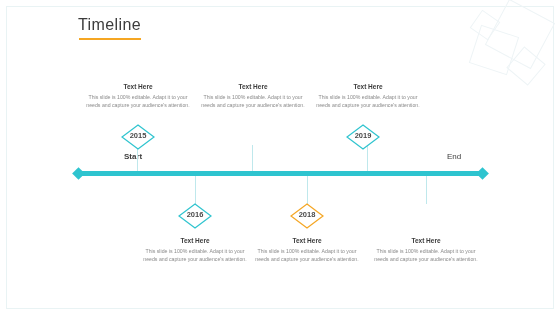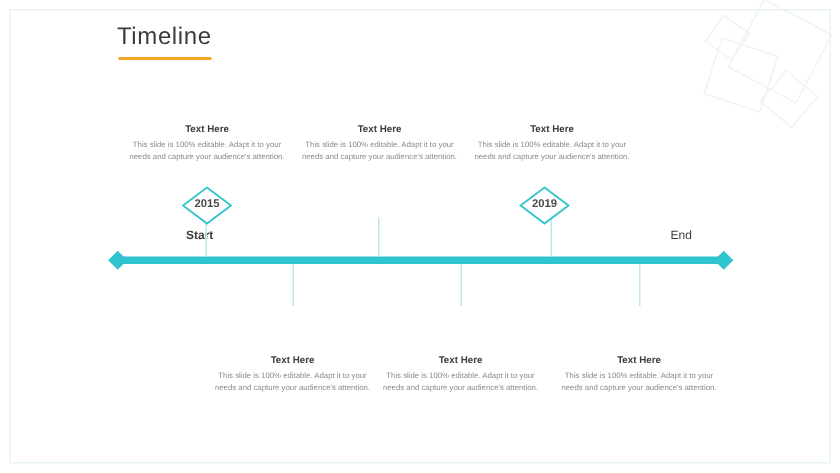--- a/index.html
+++ b/index.html
@@ -199,26 +199,42 @@
   <div class="milestone" style="left:346px; top:124px;">
     <span class="diamond">
       <svg width="34" height="26" viewBox="0 0 34 26">
           <polygon points="17,1 33,13 17,25 1,13" fill="#ffffff" stroke="#2ec4cf" stroke-width="1.2"></polygon>
         </svg>
     </span>
     <span class="year">2019</span>
   </div>
 
   <div class="connector" style="left:195px; top:176px; height:28px;"></div>
+  <div class="milestone" style="left:178px; top:203px;">
+    <span class="diamond">
+      <svg width="34" height="26" viewBox="0 0 34 26">
+          <polygon points="17,1 33,13 17,25 1,13" fill="#ffffff" stroke="#2ec4cf" stroke-width="1.2"></polygon>
+        </svg>
+    </span>
+    <span class="year">2016</span>
+  </div>
   <div class="textblock" style="left:143px; top:237px;">
     <div class="tb-head">Text Here</div>
     <div class="tb-body">This slide is 100% editable. Adapt it to your needs and capture your audience's attention.</div>
   </div>
 
   <div class="connector" style="left:307px; top:176px; height:28px;"></div>
+  <div class="milestone" style="left:290px; top:203px;">
+    <span class="diamond">
+      <svg width="34" height="26" viewBox="0 0 34 26">
+          <polygon points="17,1 33,13 17,25 1,13" fill="#ffffff" stroke="#f5a623" stroke-width="1.2"></polygon>
+        </svg>
+    </span>
+    <span class="year">2018</span>
+  </div>
   <div class="textblock" style="left:255px; top:237px;">
     <div class="tb-head">Text Here</div>
     <div class="tb-body">This slide is 100% editable. Adapt it to your needs and capture your audience's attention.</div>
   </div>
 
   <div class="connector" style="left:426px; top:176px; height:28px;"></div>
   <div class="textblock" style="left:374px; top:237px;">
     <div class="tb-head">Text Here</div>
     <div class="tb-body">This slide is 100% editable. Adapt it to your needs and capture your audience's attention.</div>
   </div>

